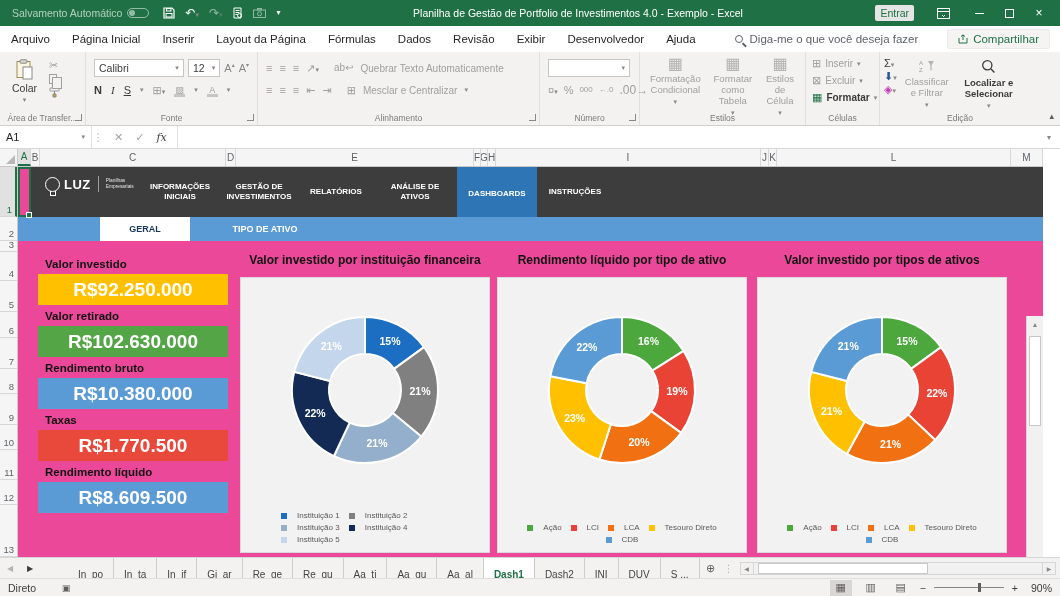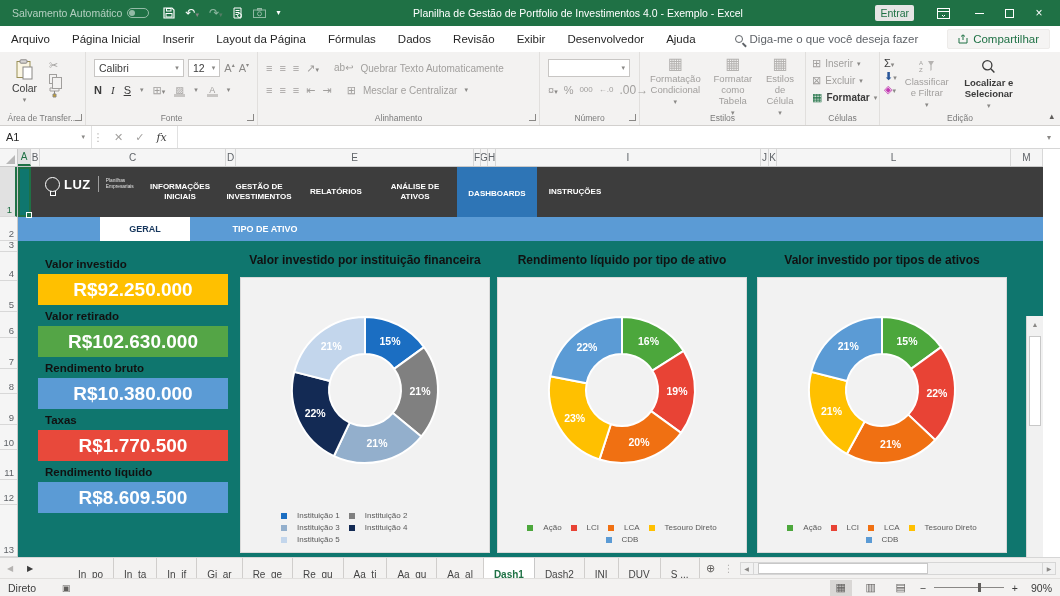--- a/index.html
+++ b/index.html
@@ -67,21 +67,21 @@
   .cornercell{width:18px;height:100%;border-right:1px solid #C9C9C9;position:relative;flex:none}
   .cornercell::after{content:"";position:absolute;right:2px;bottom:2px;border-left:9px solid transparent;border-bottom:9px solid #B8B8B8}
   .chcell{height:100%;border-right:1px solid #D8D8D8;display:flex;align-items:center;justify-content:center;flex:none;overflow:hidden}
   .chcell.sel{background:#E1E1E1;color:#1F7145;border-bottom:2px solid #1F7145}
   .sheet{position:absolute;top:167px;left:0;width:1043px;height:390px;overflow:hidden}
   .rowhdr{position:absolute;left:0;top:0;width:18px;height:100%;background:#F5F5F5;border-right:1px solid #C9C9C9}
   .rhcell{border-bottom:1px solid #D8D8D8;display:flex;align-items:flex-end;justify-content:flex-end;padding:0 3px 1px 0;font-size:9.5px;color:#5F6368}
   .rhcell.sel{background:#E1E1E1;color:#1F7145;border-right:2px solid #1F7145}
 
   
-  .content{position:absolute;left:18px;top:0;width:1025px;height:390px;background:#0f766e}
+  .content{position:absolute;left:18px;top:0;width:1025px;height:390px;background:#ec4899}
   .darkbar{position:absolute;left:13px;top:0;width:1012px;height:50px;background:#3D3D3D}
   .logo{position:absolute;left:14px;top:9px;display:flex;align-items:center;gap:4px;color:#fff}
   .bulb{width:15px;height:15px;border:1.5px solid #fff;border-radius:50%;position:relative}
   .bulb::after{content:"";position:absolute;left:4px;bottom:-5px;width:4px;height:4px;border:1px solid #fff;border-top:none}
   .logoname{font-size:13px;font-weight:bold;letter-spacing:.5px}
   .logosep{width:1px;height:16px;background:rgba(255,255,255,.5);margin:0 3px}
   .logotag{font-size:4.8px;line-height:1.3;opacity:.85}
   .navtabs{position:absolute;left:110px;top:0;height:50px;display:flex}
   .navtab{height:50px;display:flex;align-items:center;justify-content:center;text-align:center;color:#fff;font-size:8px;font-weight:bold;line-height:1.25;padding:0 4px}
   .navtab.active{background:#2E75B6;height:54px}

